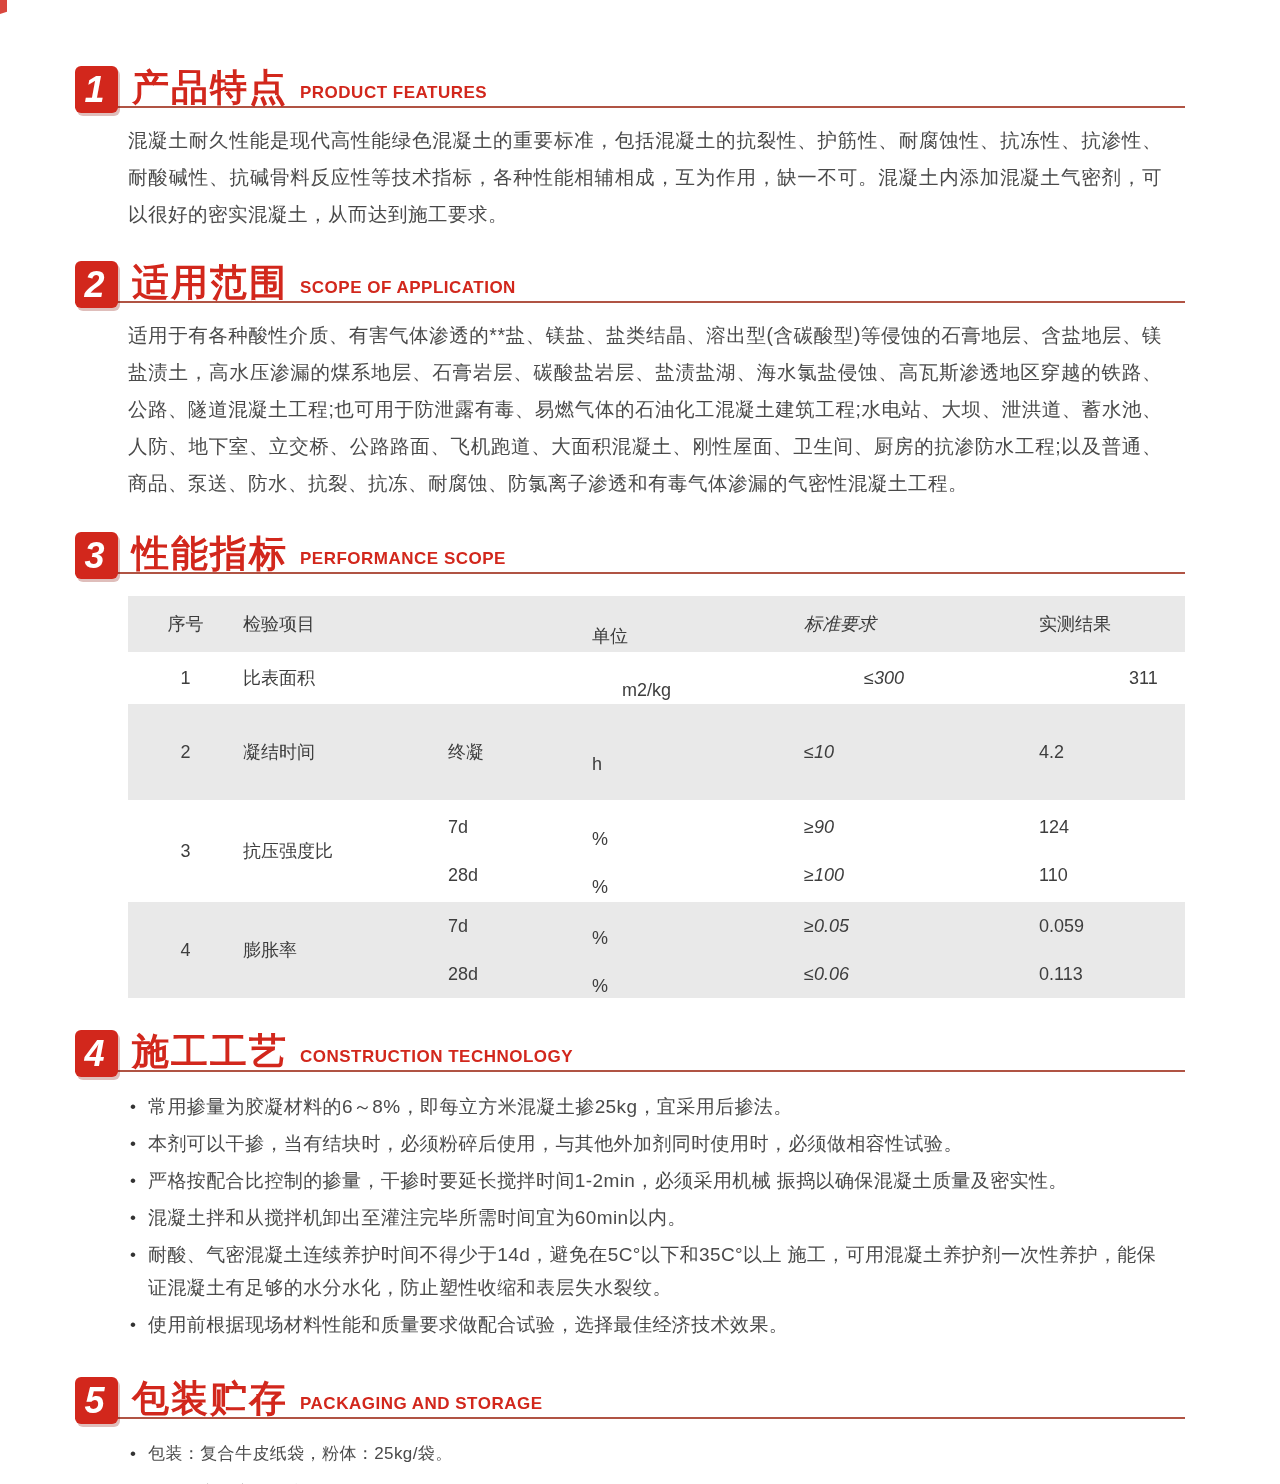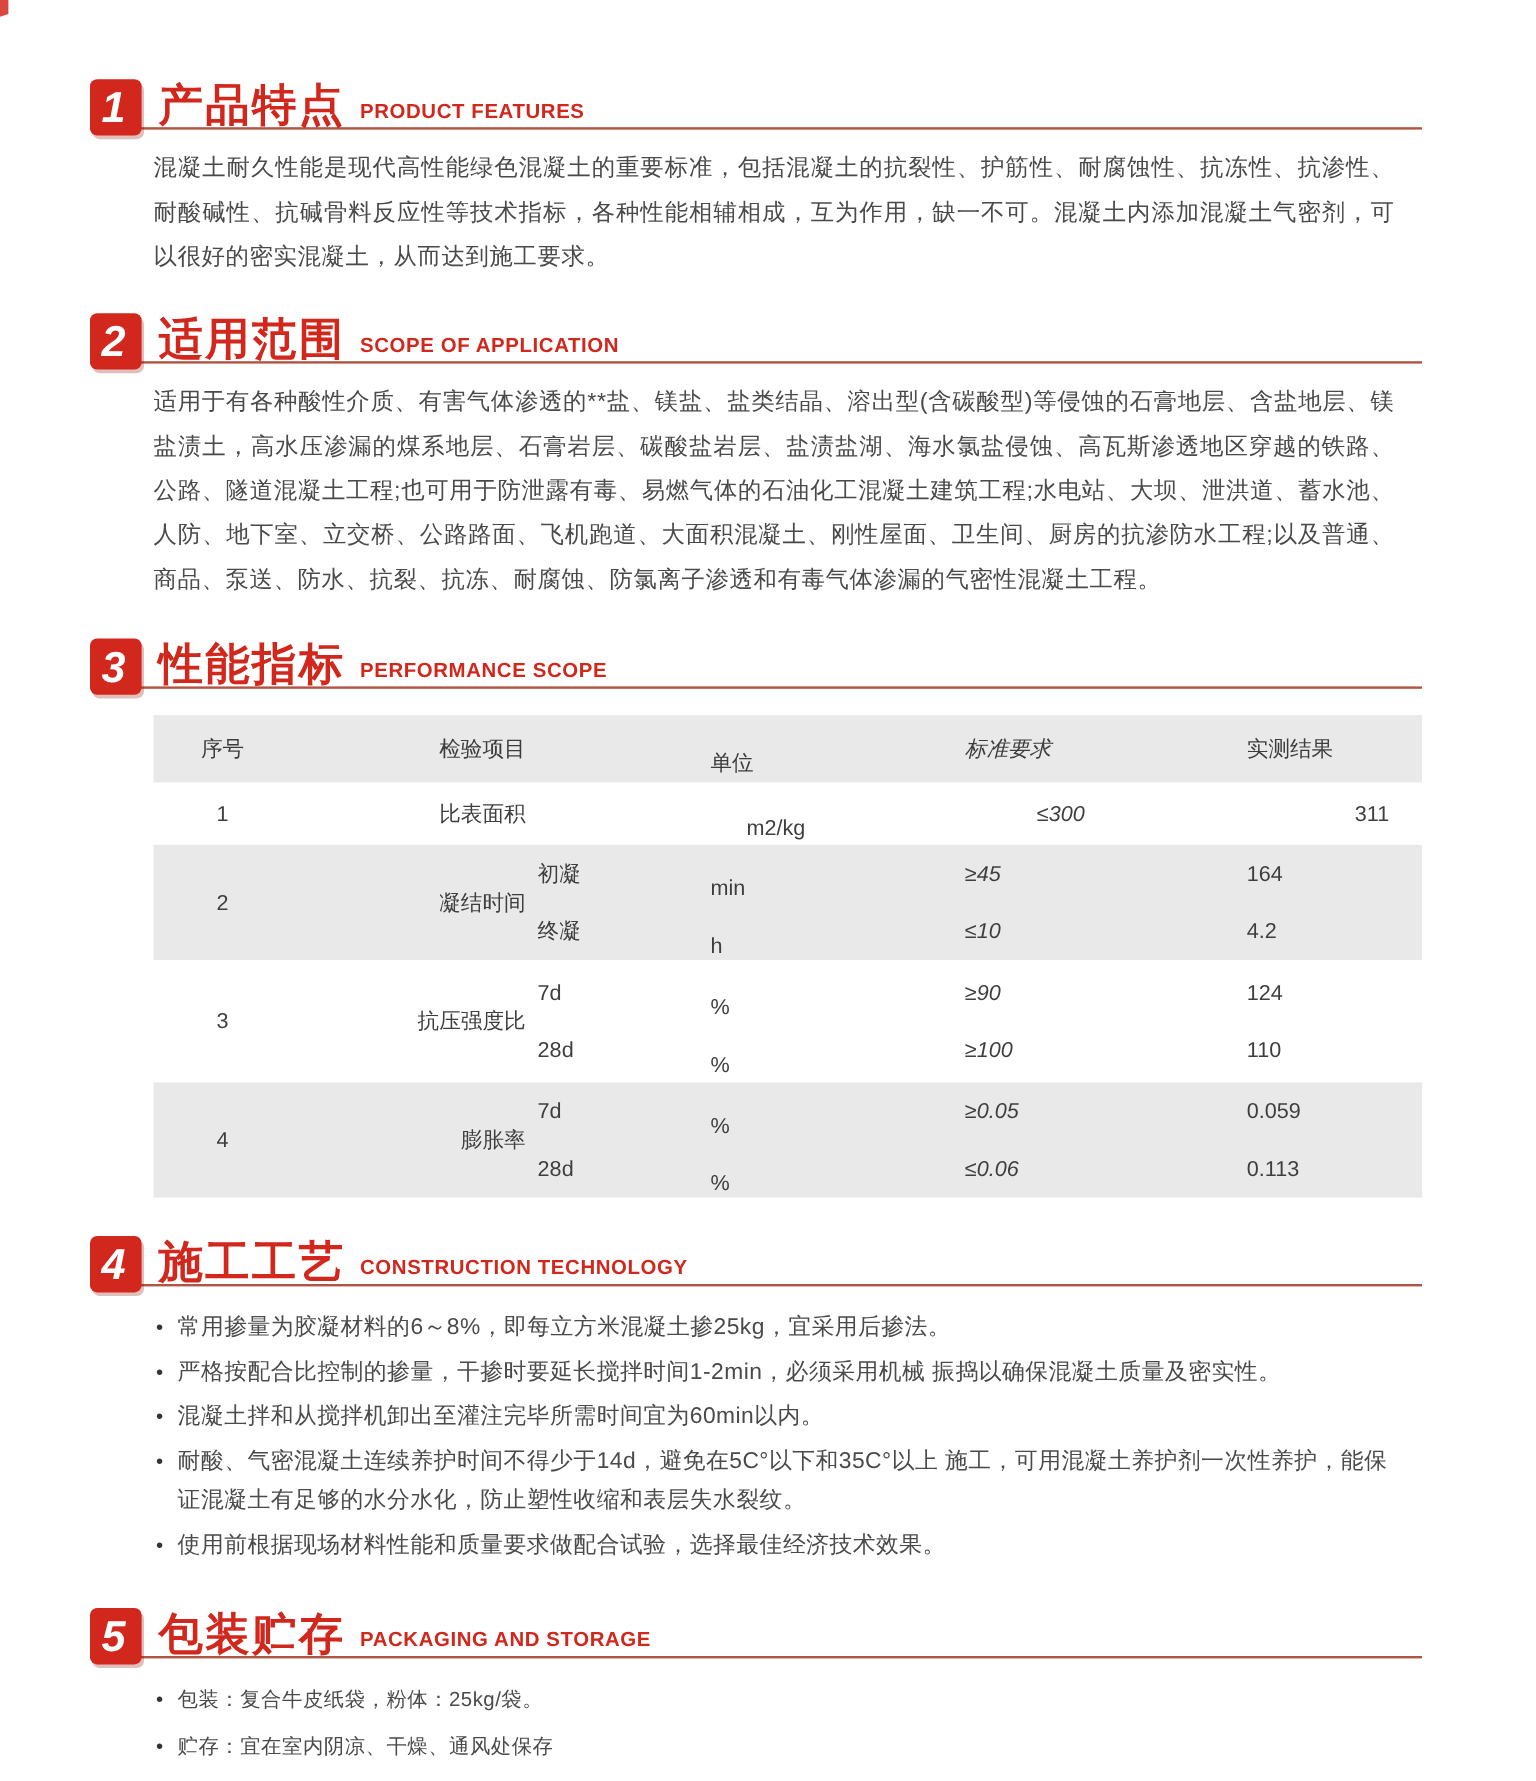--- a/index.html
+++ b/index.html
@@ -51,21 +51,21 @@
     font-size:18px;color:#3c3c3c;
   }
   .t-block{display:grid;grid-template-columns:115px 195px 1fr;margin-bottom:3px;align-items:center;}
   .t-block.bg-gray{background:var(--table-stripe);}
   .subcol{display:flex;flex-direction:column;justify-content:center;}
   .subrow{display:grid;grid-template-columns:150px 210px 235px 1fr;height:48px;}
   .t-block.single .subrow{height:46px;gap:30px;}
   .t-block.double{min-height:96px;}
   .c{white-space:nowrap;}
   .c.c1{text-align:center;}
-  .c.c2{text-align:right;}
+  .c.c2{text-align:left;}
   .c.c3{padding-left:10px;}
   .c.c4{padding-left:4px;margin-top:24px;}
   .c.c5{padding-left:6px;font-style:italic;}
   .c.c6{padding-left:6px;}
 
   
   .bullets{margin:18px 0 0 53px;padding:0;list-style:none;width:1040px;}
   .bullets li{
     position:relative;padding-left:20px;margin-bottom:4px;
     font-size:19px;line-height:33px;letter-spacing:.4px;color:var(--body-text);
@@ -135,26 +135,20 @@
             <div class="c c6">311</div>
           </div>
         </div>
       </div>
 
       <div class="t-block double bg-gray">
         <div class="c c1">2</div>
         <div class="c c2">凝结时间</div>
         <div class="subcol">
           <div class="subrow">
-            <div class="c c3">初凝</div>
-            <div class="c c4">min</div>
-            <div class="c c5">≥45</div>
-            <div class="c c6">164</div>
-          </div>
-          <div class="subrow">
             <div class="c c3">终凝</div>
             <div class="c c4">h</div>
             <div class="c c5">≤10</div>
             <div class="c c6">4.2</div>
           </div>
         </div>
       </div>
 
       <div class="t-block double">
         <div class="c c1">3</div>
@@ -199,20 +193,21 @@
   <section class="sec s4">
     <div class="sec-head">
       <div class="badge">
         <span class="badge-num">4</span>
       </div>
       <span class="title-zh">施工工艺</span>
       <span class="title-en">CONSTRUCTION TECHNOLOGY</span>
     </div>
     <ul class="bullets">
       <li>常用掺量为胶凝材料的6～8%，即每立方米混凝土掺25kg，宜采用后掺法。</li>
+      <li>本剂可以干掺，当有结块时，必须粉碎后使用，与其他外加剂同时使用时，必须做相容性试验。</li>
       <li>严格按配合比控制的掺量，干掺时要延长搅拌时间1-2min，必须采用机械 振捣以确保混凝土质量及密实性。</li>
       <li>混凝土拌和从搅拌机卸出至灌注完毕所需时间宜为60min以内。</li>
       <li>耐酸、气密混凝土连续养护时间不得少于14d，避免在5C°以下和35C°以上 施工，可用混凝土养护剂一次性养护，能保证混凝土有足够的水分水化，防止塑性收缩和表层失水裂纹。</li>
       <li>使用前根据现场材料性能和质量要求做配合试验，选择最佳经济技术效果。</li>
     </ul>
   </section>
 
   <section class="sec s5">
     <div class="sec-head">
       <div class="badge">

